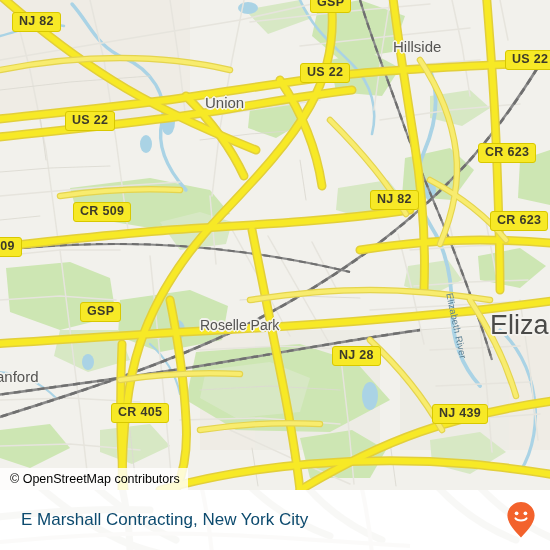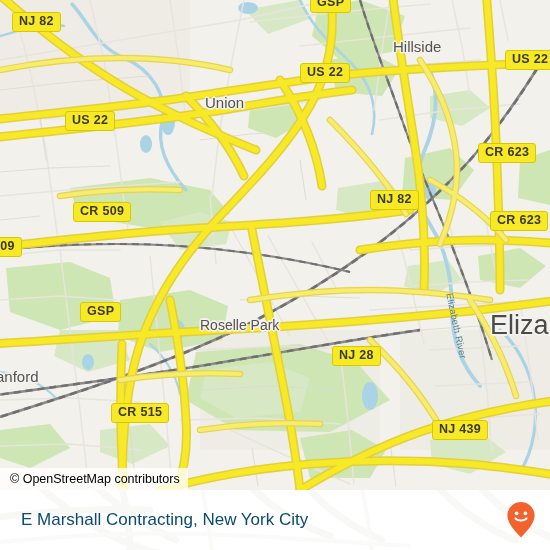--- a/index.html
+++ b/index.html
@@ -430,23 +430,23 @@
     <div class="place-label place-small" style="left:200px; top:318px; width:66px;">Roselle Park</div>
 
     <div class="shield" style="left:332px; top:320px;margin-top:26px;">NJ 28</div>
 
     <div class="place-label place-city" style="left:490px; top:310px;">Elizabeth</div>
 
     <div class="water-label" style="left:455px; top:292px; transform:rotate(78deg); transform-origin:left top;">Elizabeth River</div>
 
     <div class="place-label place-town" style="left:-4px; top:368px;">anford</div>
 
-    <div class="shield" style="left:111px; top:403px;">CR 515</div>
-
-    <div class="shield" style="left:432px; top:420px;">NJ 439</div>
+    <div class="shield" style="left:111px; top:403px;">CR 405</div>
+
+    <div class="shield" style="left:432px; top:404px;">NJ 439</div>
 
     <div class="shield" style="left:278px; top:461px;margin-top:38px;">NJ 27</div>
 
 
     <div id="attribution">
       <span>© OpenStreetMap contributors</span>
     </div>
   </div>
 
   <div id="footer">

